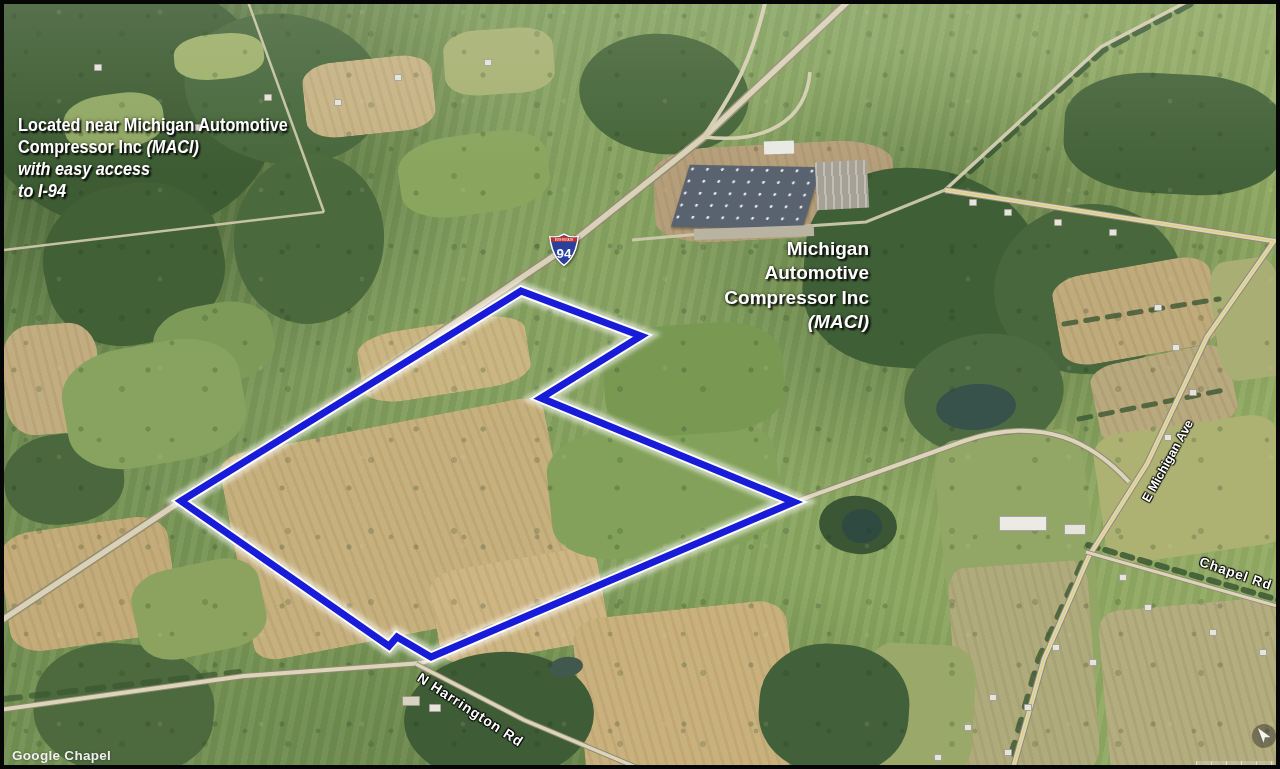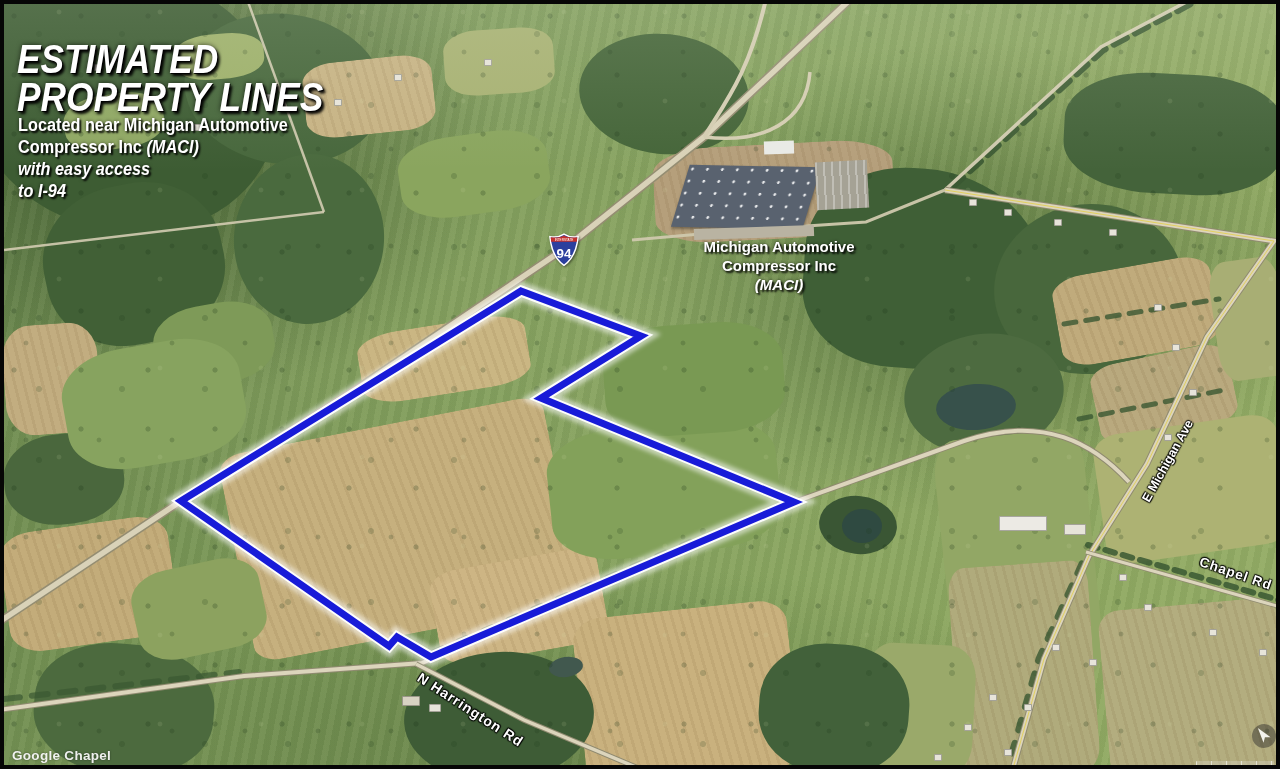--- a/index.html
+++ b/index.html
@@ -43,22 +43,22 @@
   
   .ge-label{position:absolute;color:#fff;font-weight:600;white-space:nowrap;
     text-shadow:-1px -1px 1px rgba(0,0,0,.85),1px -1px 1px rgba(0,0,0,.85),-1px 1px 1px rgba(0,0,0,.85),1px 1px 1px rgba(0,0,0,.85);}
   #title-block{position:absolute;left:13px;top:36px;color:#fff;font-style:italic;font-weight:bold;}
   #title-line1,#title-line2{font-size:41px;letter-spacing:0;line-height:.93;transform:scaleX(.86);transform-origin:left top;
     text-shadow:3px 3px 3px rgba(0,0,0,.95),0 0 6px rgba(0,0,0,.65),1px 1px 0 rgba(0,0,0,.9);}
   #subtitle-block{position:absolute;left:14px;top:110px;color:#fff;font-weight:bold;font-size:17.5px;line-height:1.26;
     transform:scaleX(.93);transform-origin:left top;
     text-shadow:2px 2px 2px rgba(0,0,0,.95),0 0 4px rgba(0,0,0,.6);}
   #subtitle-block .it{font-style:italic;}
-  #facility-label{position:absolute;left:685px;top:233px;width:180px;text-align:center;color:#fff;
-    font-size:15px;font-weight:bold;line-height:1.28;
+  #facility-label{position:absolute;left:685px;top:233px;width:180px;text-align:right;color:#fff;
+    font-size:19px;font-weight:bold;line-height:1.28;
     text-shadow:2px 2px 2px rgba(0,0,0,.9),0 0 3px rgba(0,0,0,.7);}
   #facility-label .it{font-style:italic;}
   #label-michigan-ave{left:1118px;top:450px;font-size:12.5px;transform:rotate(-61deg);transform-origin:center;}
   #label-chapel-rd{left:1194px;top:562px;font-size:13.5px;transform:rotate(19deg);letter-spacing:1px;}
   #label-harrington-rd{left:415px;top:664px;font-size:14px;transform:rotate(33deg);transform-origin:left center;letter-spacing:1px;}
   #watermark{position:absolute;left:8px;top:744px;color:rgba(255,255,255,.92);font-size:13.5px;font-weight:600;
     letter-spacing:.3px;text-shadow:0 0 2px rgba(0,0,0,.5);}
   #shield{position:absolute;left:544px;top:229px;width:32px;height:33px;filter:drop-shadow(1px 1px 1px rgba(0,0,0,.5));}
   #compass{position:absolute;left:1247px;top:719px;width:26px;height:26px;opacity:.85;}
   #scalebar{position:absolute;left:1192px;top:757px;width:78px;height:5px;background:rgba(225,225,220,.30);
@@ -202,24 +202,20 @@
 
     <div class="haze"></div>
 
     <svg id="shield" viewBox="0 0 30 32">
       <path d="M15 1 C11 3.6 5.5 4.3 1.3 3.5 C2.3 14 5 24.5 15 31.3 C25 24.5 27.7 14 28.7 3.5 C24.5 4.3 19 3.6 15 1 Z" fill="#2b3f9e" stroke="#ffffff" stroke-width="1.4"></path>
       <path d="M2.1 4.1 C7 4.9 12 4.3 15 2.4 C18 4.3 23 4.9 27.9 4.1 L27.5 8.6 L2.5 8.6 Z" fill="#c3302c"></path>
       <text x="15" y="7.6" text-anchor="middle" font-size="3" fill="#fff" font-family="Liberation Sans, sans-serif">INTERSTATE</text>
       <text x="15" y="24.5" text-anchor="middle" font-size="13" font-weight="bold" fill="#fff" font-family="Liberation Sans, sans-serif">94</text>
     </svg>
 
-    <div id="title-block">
-      <div id="title-line1">ESTIMATED</div>
-      <div id="title-line2">PROPERTY LINES</div>
-    </div>
     <div id="subtitle-block">
       <div>Located near Michigan Automotive</div>
       <div><span>Compressor Inc </span><span class="it">(MACI)</span></div>
       <div class="it">with easy access</div>
       <div class="it">to I-94</div>
     </div>
 
     <div id="facility-label">
       <div>Michigan Automotive</div>
       <div>Compressor Inc</div>

